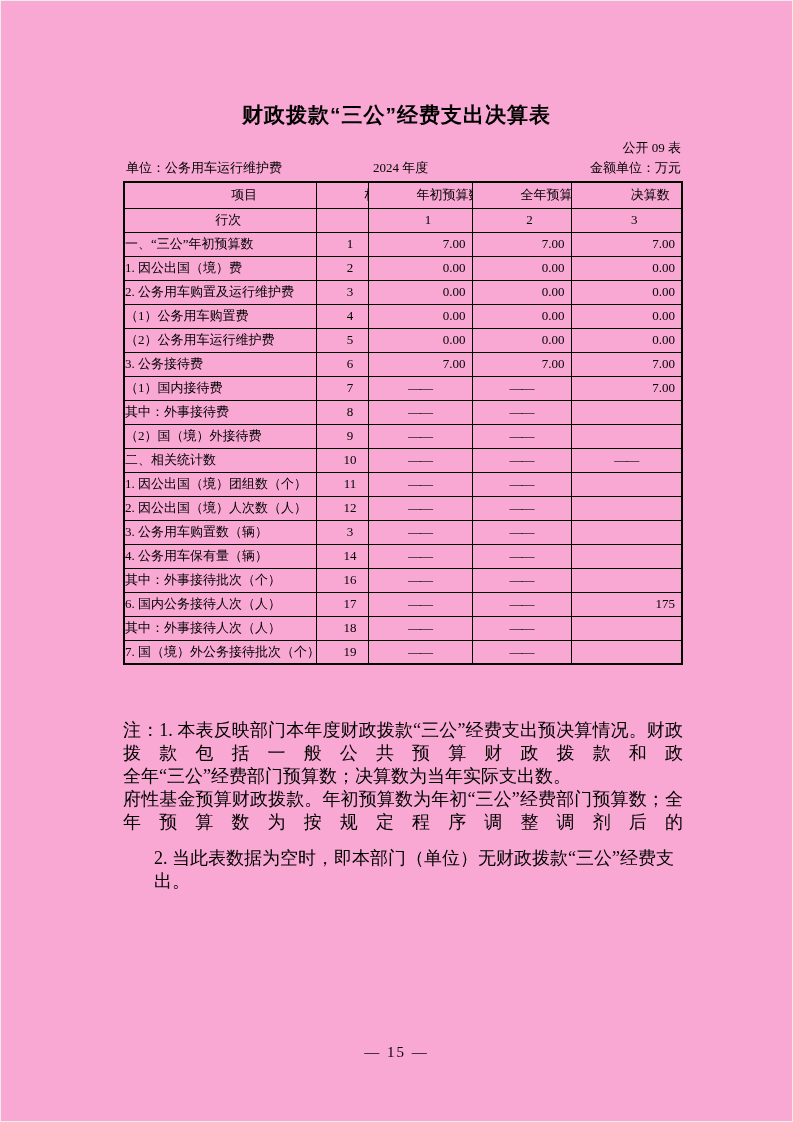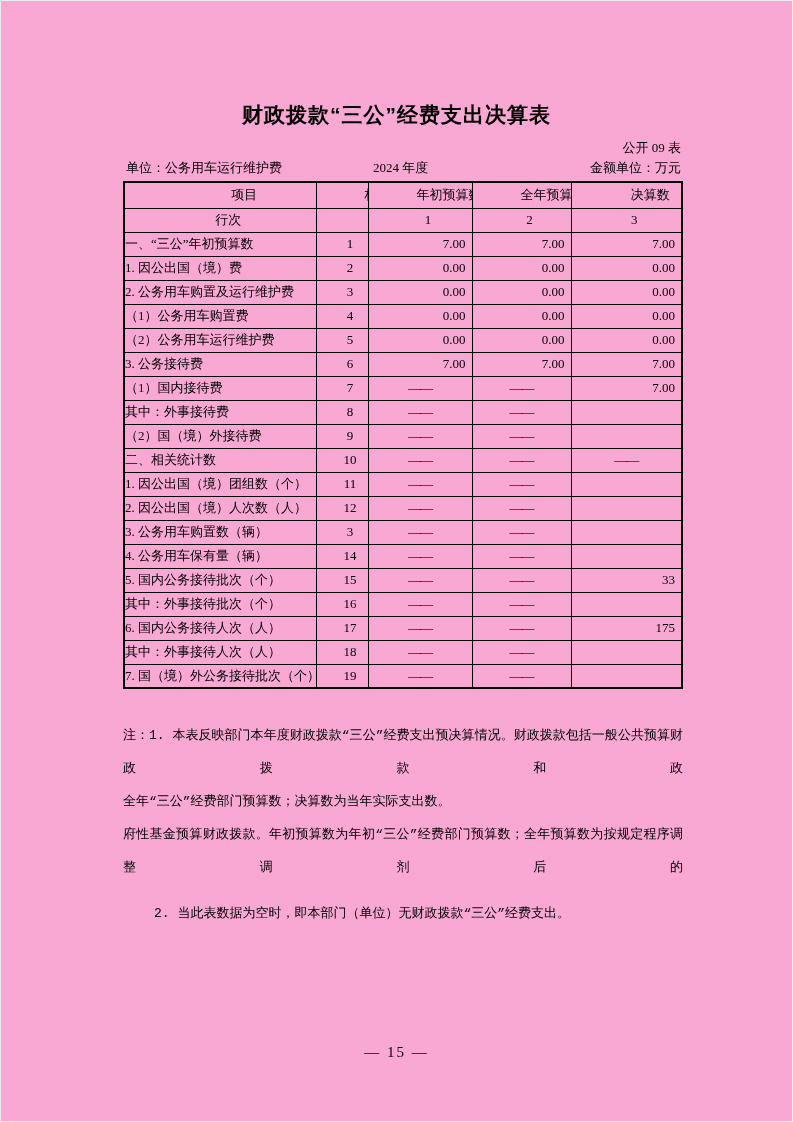--- a/index.html
+++ b/index.html
@@ -54,21 +54,21 @@
   .budget-table .c-label { text-align:left; }
   .budget-table .num { text-align:right; padding-right:6px; }
   .budget-table .dash { text-align:center; letter-spacing:-1px; }
   .ind0 { padding-left:6px; }
   .ind1 { padding-left:15px; }
   .ind2 { padding-left:27px; }
   .ind3 { padding-left:52px; }
 
   .notes {
     position:absolute; left:122px; top:718px; width:560px;
-    font-size:13px; line-height:33px;font-family:Liberation Mono, monospace;
+    font-size:18px; line-height:23px;
   }
   .note-line { text-align:justify; text-align-last:justify; }
   .note-line.last { text-align:left; text-align-last:left; }
   .note2 { margin-top:13px; padding-left:31px; }
 
   .page-number {
     position:absolute; top:1043px; left:0; width:100%;
     text-align:center; font-size:15px;
     letter-spacing:2px;
   }
@@ -205,27 +205,20 @@
           <td class="num"></td>
         </tr>
         <tr>
           <td class="c-label ind1">4. 公务用车保有量（辆）</td>
           <td class="c-center">14</td>
           <td class="dash">——</td>
           <td class="dash">——</td>
           <td class="num"></td>
         </tr>
         <tr>
-          <td class="c-label ind1">5. 国内公务接待批次（个）</td>
-          <td class="c-center">15</td>
-          <td class="dash">——</td>
-          <td class="dash">——</td>
-          <td class="num">33</td>
-        </tr>
-        <tr>
           <td class="c-label ind2">其中：外事接待批次（个）</td>
           <td class="c-center">16</td>
           <td class="dash">——</td>
           <td class="dash">——</td>
           <td class="num"></td>
         </tr>
         <tr>
           <td class="c-label ind1">6. 国内公务接待人次（人）</td>
           <td class="c-center">17</td>
           <td class="dash">——</td>

